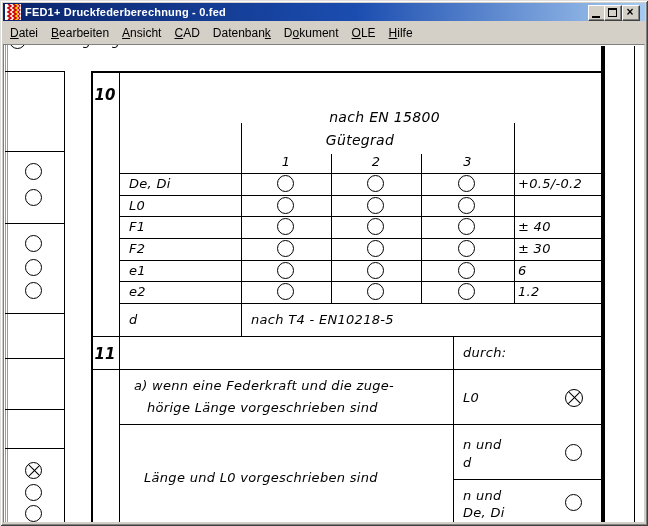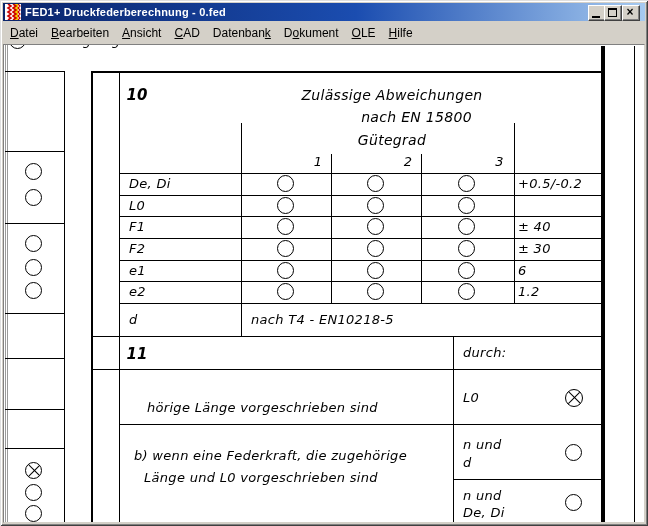--- a/index.html
+++ b/index.html
@@ -56,21 +56,21 @@
 
   .hl { position:absolute; height:1px; background:#000; }
   .vl { position:absolute; width:1px; background:#000; }
   .gray { background:#9a9a9a; }
 
   .txt {
     position:absolute; font-family:"DejaVu Sans", sans-serif; font-style:italic;
     font-size:13px; height:18px; line-height:18px; color:#000;
     white-space:nowrap; letter-spacing:0.3px;text-align:right;
   }
-  .ctr { text-align:center;margin-left:32px; }
+  .ctr { text-align:center; }
   .big { font-size:14px; }
   .num { font-weight:bold; font-size:15px; letter-spacing:0; }
 
   .circ {
     position:absolute; width:17px; height:17px; box-sizing:border-box;
     border:1px solid #000; border-radius:50%; overflow:hidden; background:transparent;
   }
   .circ.lg { width:18px; height:18px; }
   .circ.crossed::before, .circ.crossed::after {
     content:""; position:absolute; left:-4px; top:7px; width:25px; height:1px;
@@ -145,21 +145,20 @@
       <span class="circ" style="left:21px; top:439px;"></span>
       <span class="circ" style="left:21px; top:460px;"></span>
 
       <div class="hl" style="left:87px; top:26px; width:514px; height:2px;"></div>
       <div class="vl" style="left:87px; top:26px; height:451px; width:2px;"></div>
       <div class="vl" style="left:597px; top:1px; height:476px; width:4px;"></div>
       <div class="vl" style="left:630px; top:1px; height:476px;"></div>
       <div class="vl" style="left:115px; top:26px; height:451px;"></div>
 
       <div class="txt num ctr" style="left:87px; width:28px; top:41px;">10</div>
-      <div class="txt big ctr" style="left:115px; width:482px; top:41px;">Zulässige  Abweichungen</div>
       <div class="txt big ctr" style="left:115px; width:531px; top:63px;">nach EN 15800</div>
       <div class="txt big ctr" style="left:115px; width:482px; top:86px;">Gütegrad</div>
       <div class="txt ctr" style="left:237px; width:90px; top:108px;">1</div>
       <div class="txt ctr" style="left:327px; width:90px; top:108px;">2</div>
       <div class="txt ctr" style="left:417px; width:93px; top:108px;">3</div>
 
       <div class="vl" style="left:237px; top:78px; height:213px;"></div>
       <div class="vl" style="left:327px; top:109px; height:149px;"></div>
       <div class="vl" style="left:417px; top:109px; height:149px;"></div>
       <div class="vl" style="left:510px; top:78px; height:180px;"></div>
@@ -210,26 +209,26 @@
       <div class="txt" style="left:514px; top:238px;">1.2</div>
 
       <div class="txt" style="left:125px; top:266px;">d</div>
       <div class="txt" style="left:247px; top:266px;">nach T4 - EN10218-5</div>
 
       <div class="txt num ctr" style="left:87px; width:28px; top:300px;">11</div>
       <div class="txt" style="left:459px; top:299px;">durch:</div>
       <div class="vl" style="left:449px; top:291px; height:186px;"></div>
       <div class="hl" style="left:87px; top:324px; width:510px;"></div>
 
+      <div class="txt" style="left:130px; top:332px;">a) wenn eine Federkraft und die zuge-</div>
       <div class="txt" style="left:143px; top:354px;">hörige Länge vorgeschrieben sind</div>
       <div class="txt" style="left:459px; top:344px;">L0</div>
       <span class="circ lg crossed" style="left:561px; top:344px;"></span>
       <div class="hl" style="left:115px; top:379px; width:482px;"></div>
 
-      <div class="txt" style="left:130px; top:402px;">b) wenn eine Federkraft, die zugehörige</div>
       <div class="txt" style="left:140px; top:424px;">Länge und L0 vorgeschrieben sind</div>
 
       <div class="txt" style="left:459px; top:391px;">n und</div>
       <div class="txt" style="left:459px; top:409px;">d</div>
       <span class="circ" style="left:561px; top:399px;"></span>
       <div class="hl" style="left:449px; top:434px; width:148px;"></div>
 
       <div class="txt" style="left:459px; top:442px;">n und</div>
       <div class="txt" style="left:459px; top:459px;">De, Di</div>
       <span class="circ" style="left:561px; top:449px;"></span>

